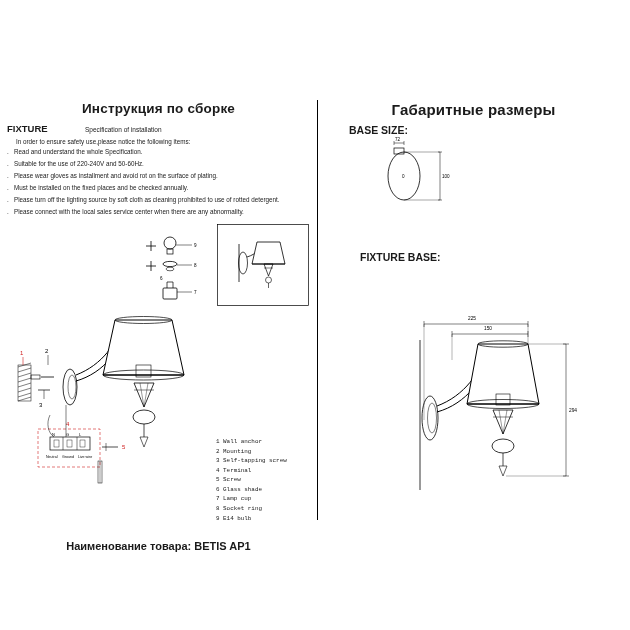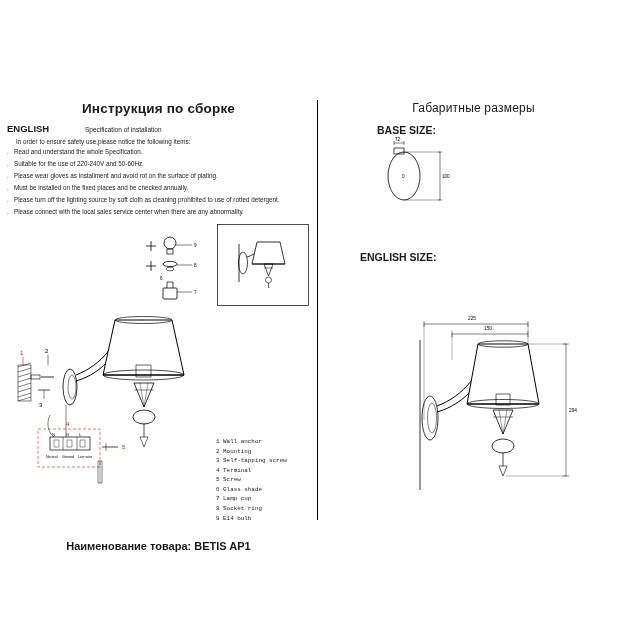--- a/index.html
+++ b/index.html
@@ -24,21 +24,21 @@
 
   
   .title-left {
     position:absolute; left:0; top:101px; width:317px;
     text-align:center;
     font-size:13.5px; font-weight:bold; letter-spacing:0.2px;
   }
   .title-right {
     position:absolute; left:317px; top:101px; width:313px;
     text-align:center;
-    font-size:12px; font-weight:normal; letter-spacing:0.2px;
+    font-size:15px; font-weight:bold; letter-spacing:0.2px;
   }
   .english-label {
     position:absolute; left:7px; top:123px;
     font-size:9.5px; font-weight:bold;
   }
   .spec-label {
     position:absolute; left:85px; top:126px;
     font-size:6.5px;
   }
 
@@ -64,41 +64,41 @@
   
   .product-name {
     position:absolute; left:0; top:518px; width:317px;
     text-align:center;
     font-size:11px; font-weight:bold;margin-top:22px;
   }
 
   
   .base-size-label {
     position:absolute; left:349px; top:124px;
-    font-size:10.5px; font-weight:bold;margin-left:28px;
+    font-size:10.5px; font-weight:bold;
   }
   .fixture-size-label {
     position:absolute; left:360px; top:251px;
     font-size:10.5px; font-weight:bold;
   }
 
   
   .svgbox { position:absolute; }
 
   .dimtxt { font-size:4.6px; font-family:"Liberation Sans", sans-serif; }
 </style>
 </head>
 <body>
 
 <div class="sheet">
 
   <div class="divider"></div>
 
   <div class="title-left">Инструкция по сборке</div>
-  <div class="english-label">ENGLISH</div>
+  <div class="english-label">FIXTURE</div>
   <div class="spec-label">Specification of installation</div>
 
   <div class="instr-head">In order to ensure safety use,please notice the following items:</div>
 
   <div class="instr-list">
     <div><span class="dot">.</span><span>Read and understand the whole Specification.</span></div>
     <div><span class="dot">.</span><span>Suitable for the use of 220-240V and 50-60Hz.</span></div>
     <div><span class="dot">.</span><span>Please wear gloves as installment and avoid rot on the surface of plating.</span></div>
     <div><span class="dot">.</span><span>Must be installed on the fixed places and be checked annually.</span></div>
     <div><span class="dot">.</span><span>Please turn off the lighting source by soft cloth as cleaning prohibited to use of rotted detergent.</span></div>
@@ -234,21 +234,21 @@
     <div>6 Glass shade</div>
     <div>7 Lamp cup</div>
     <div>8 Socket ring</div>
     <div>9 E14 bulb</div>
   </div>
 
   <div class="product-name">Наименование товара: BETIS AP1</div>
 
   <div class="title-right">Габаритные размеры</div>
   <div class="base-size-label">BASE SIZE:</div>
-  <div class="fixture-size-label">ENGLISH SIZE:</div>
+  <div class="fixture-size-label">FIXTURE BASE:</div>
 
   <div class="svgbox" style="left:386px; top:134px; width:120px; height:80px;">
     <svg width="120" height="80" viewBox="0 0 120 80">
 
       <rect x="8" y="14" width="10" height="6" fill="none" stroke="#000" stroke-width="0.7"></rect>
 
       <line x1="8" y1="9" x2="18" y2="9" stroke="#000" stroke-width="0.5"></line>
       <line x1="8" y1="7" x2="8" y2="11" stroke="#000" stroke-width="0.5"></line>
       <line x1="18" y1="7" x2="18" y2="11" stroke="#000" stroke-width="0.5"></line>
       <text x="9" y="6.5" font-size="4.6">72</text>

